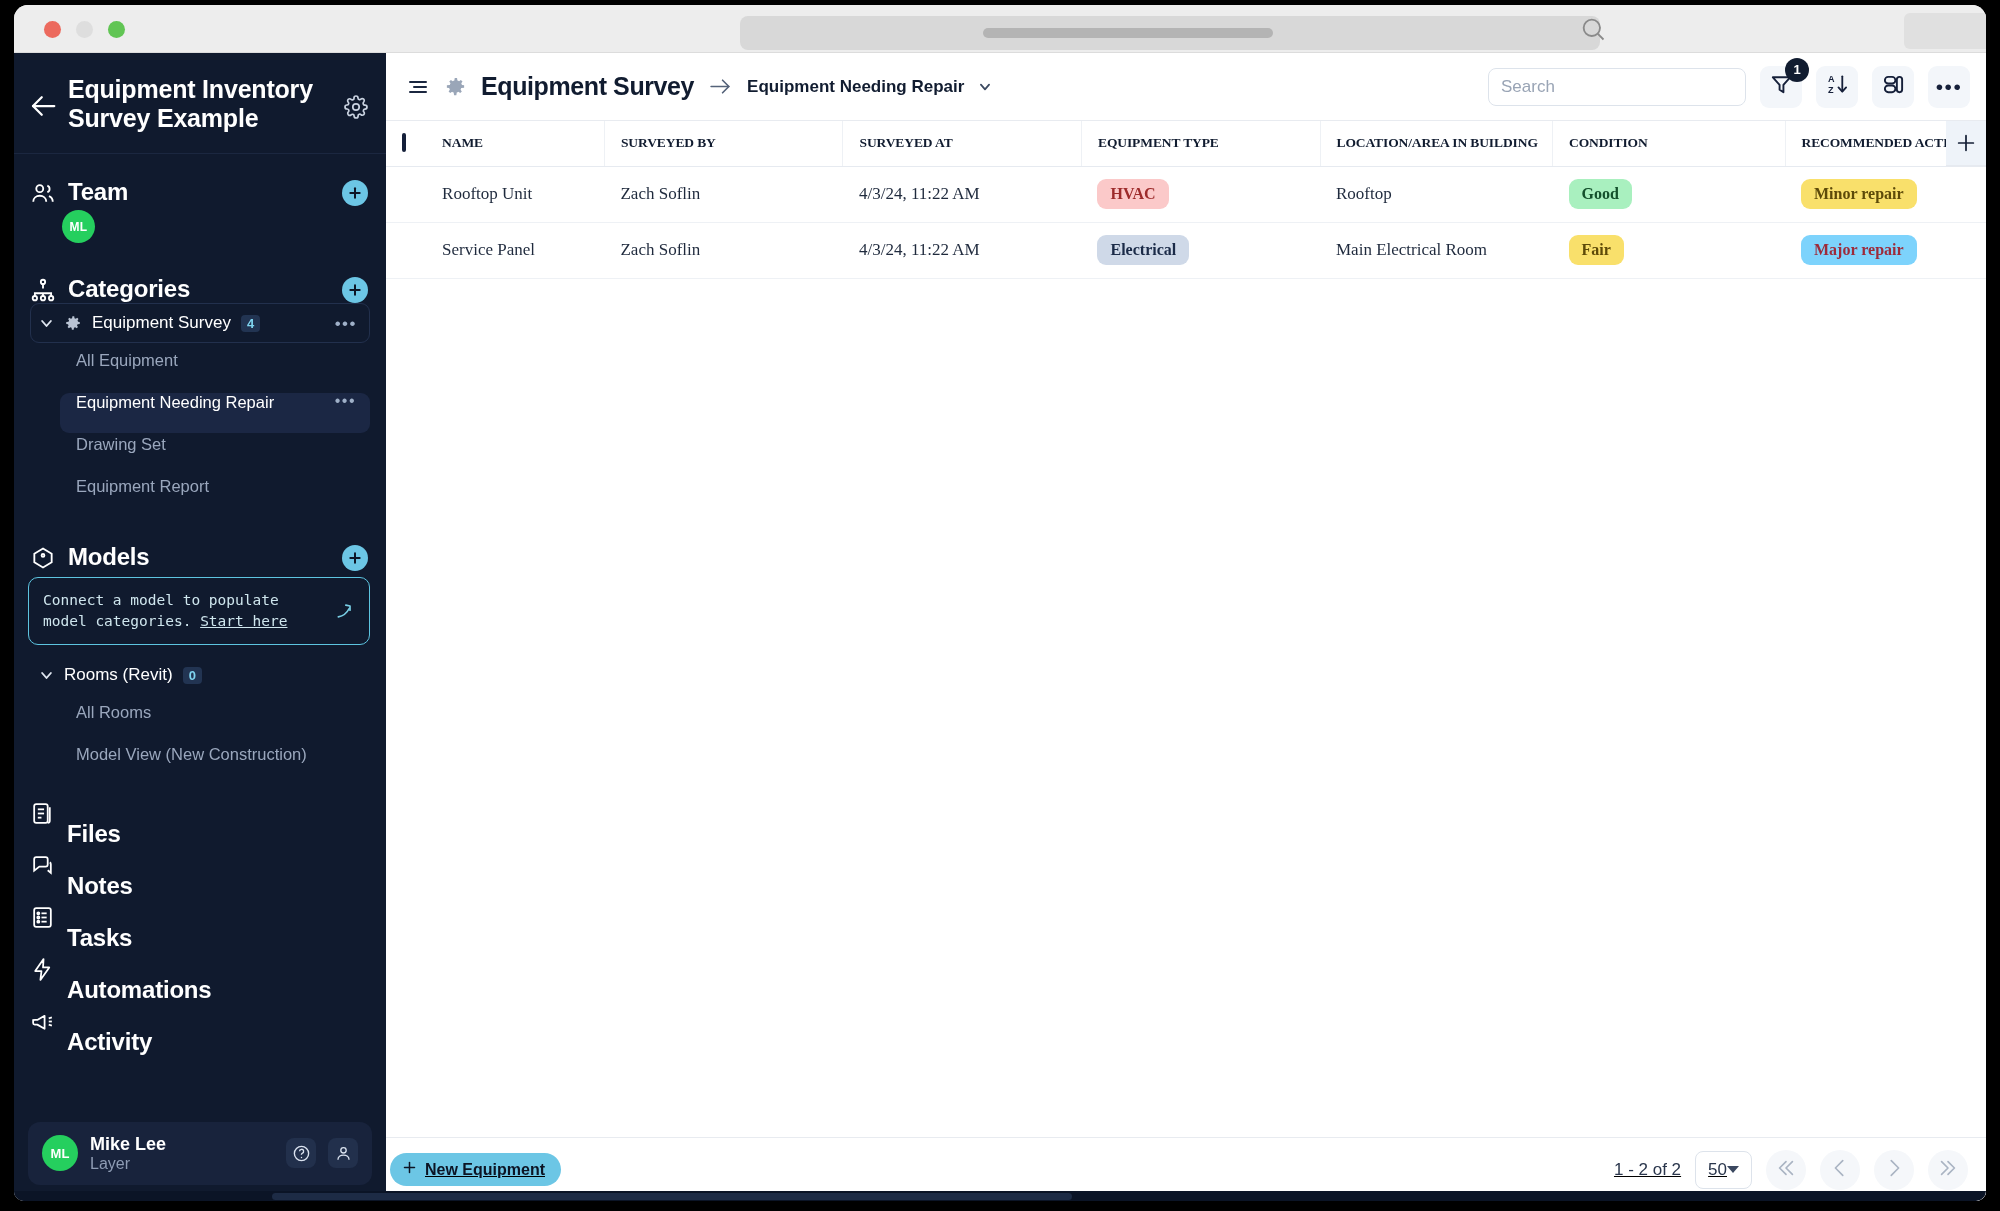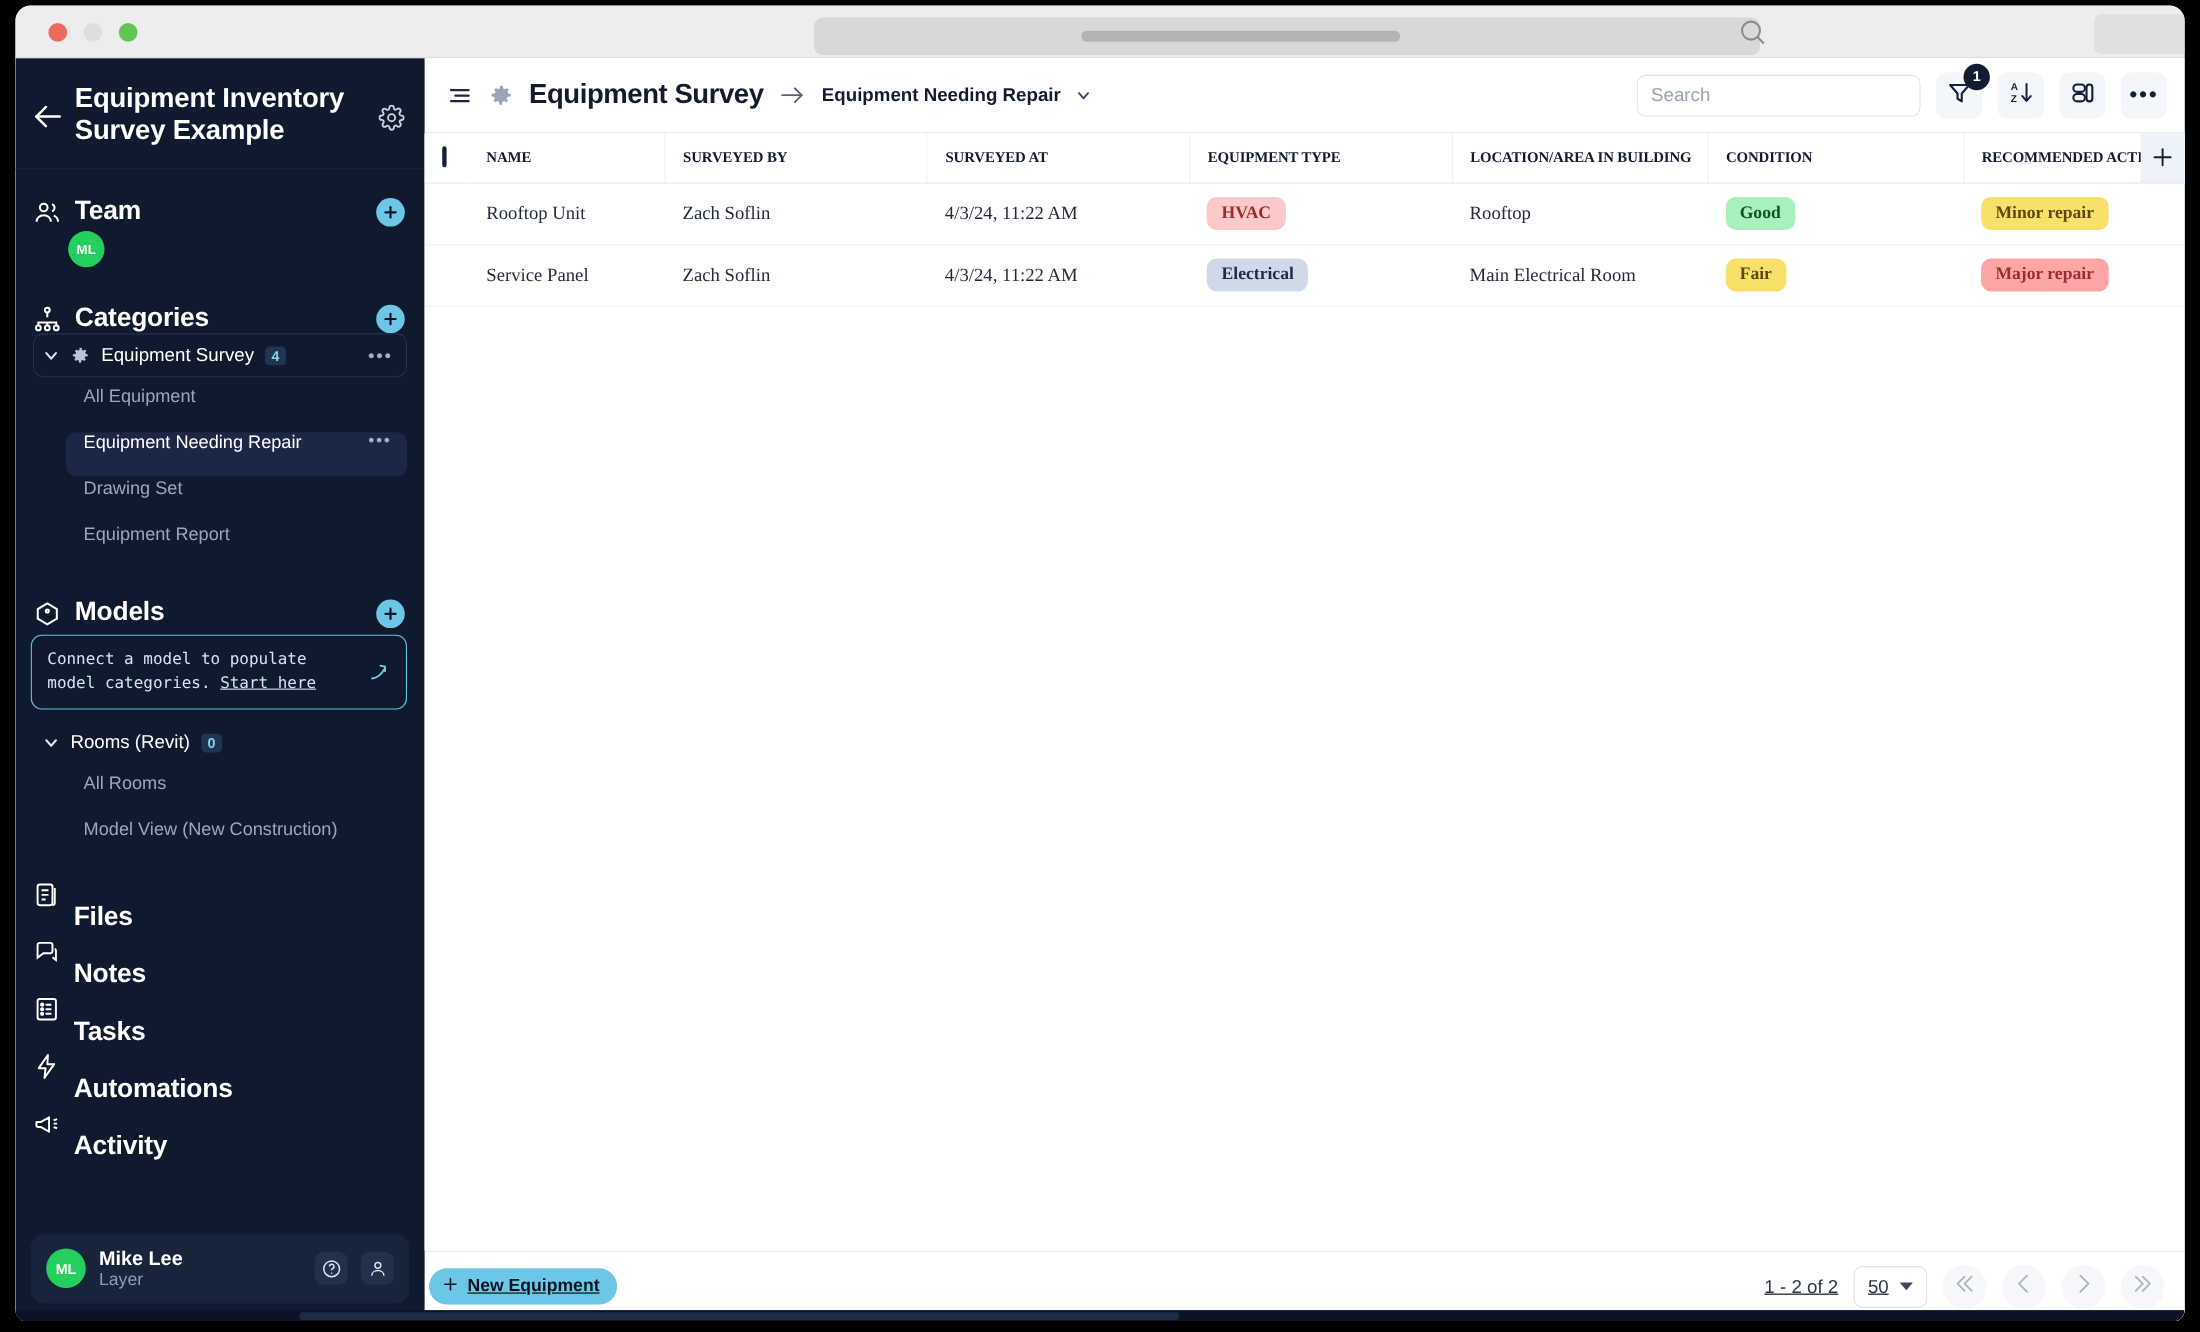--- a/index.html
+++ b/index.html
@@ -303,21 +303,21 @@
     border: none; border-radius: 20px;
     height: 33px; padding: 0 16px 0 12px;
     font-family: "Liberation Sans", sans-serif;
     font-size: 16px; font-weight: 700;
     cursor: pointer;
   }
   #new-btn svg { width: 15px; height: 15px; }
   #footer-spacer { flex: 1; }
   #page-count { font-size: 17px; color: #2a364c; }
   #page-size {
-    display: flex; align-items: center; gap: 10px;
+    display: flex; align-items: center; 
     border: 1px solid #dde3eb; border-radius: 8px;
     height: 38px; padding: 0 12px;
     font-size: 17px; color: #2a364c; cursor: pointer;
   }
   #page-size .caret {
     width: 0; height: 0;
     border-left: 6px solid transparent; border-right: 6px solid transparent;
     border-top: 7px solid #3b4860;
   }
   .pg-btn {
@@ -699,21 +699,21 @@
               <td>Zach Soflin</td>
               <td>4/3/24, 11:22 AM</td>
               <td>
                 <span class="pill" style="background-color: rgb(207, 217, 232); color: rgb(27, 43, 72);">Electrical</span>
               </td>
               <td>Main Electrical Room</td>
               <td>
                 <span class="pill" style="background-color: rgb(249, 224, 107); color: rgb(93, 74, 9);">Fair</span>
               </td>
               <td>
-                <span class="pill" style="background-color: #fca5a5; color: rgb(157, 43, 58);">Major repair</span>
+                <span class="pill" style="background-color: #7dd3fc; color: rgb(157, 43, 58);">Major repair</span>
               </td>
             </tr>
           </tbody>
         </table>
         <div id="addcol-btn">
           <svg viewBox="0 0 24 24" fill="none" stroke="currentColor" stroke-width="1.9" stroke-linecap="round">
               <line x1="12" y1="4" x2="12" y2="20"></line>
               <line x1="4" y1="12" x2="20" y2="12"></line>
             </svg>
         </div>

